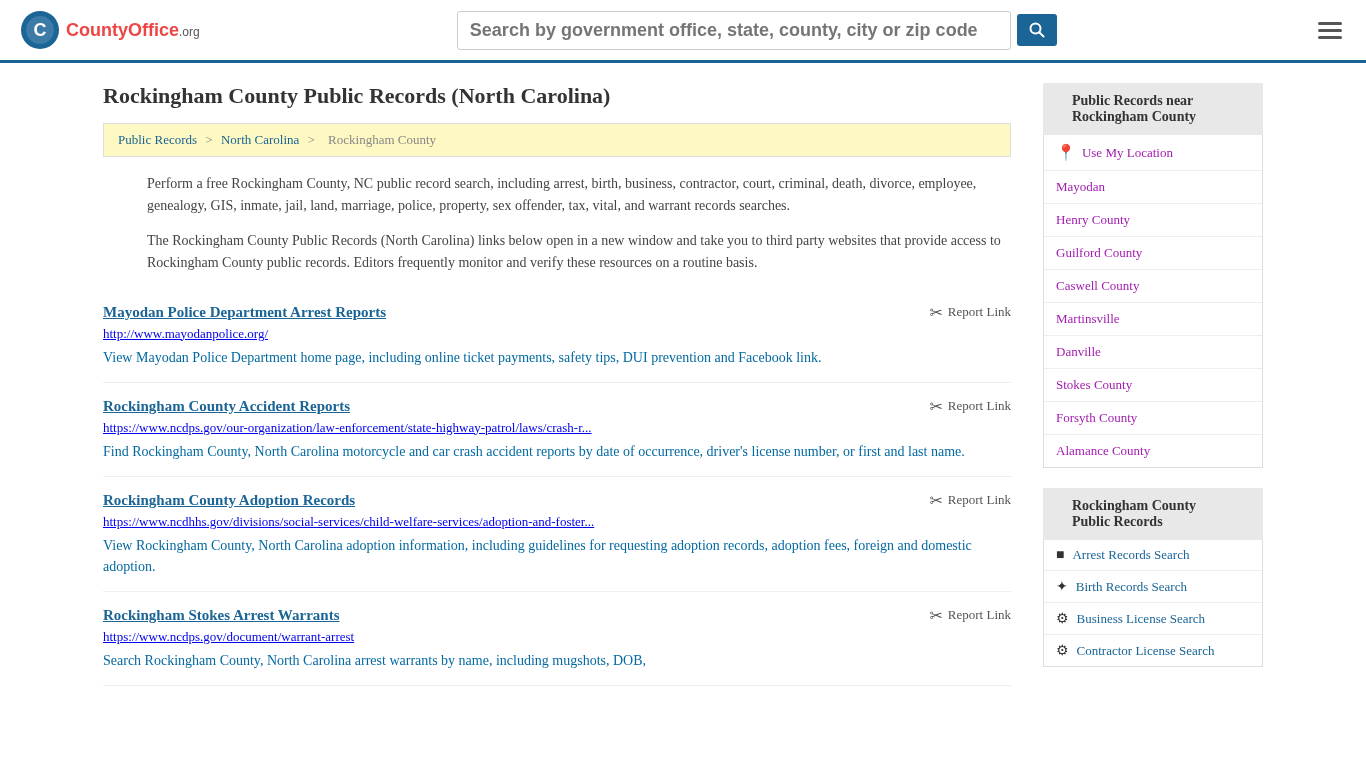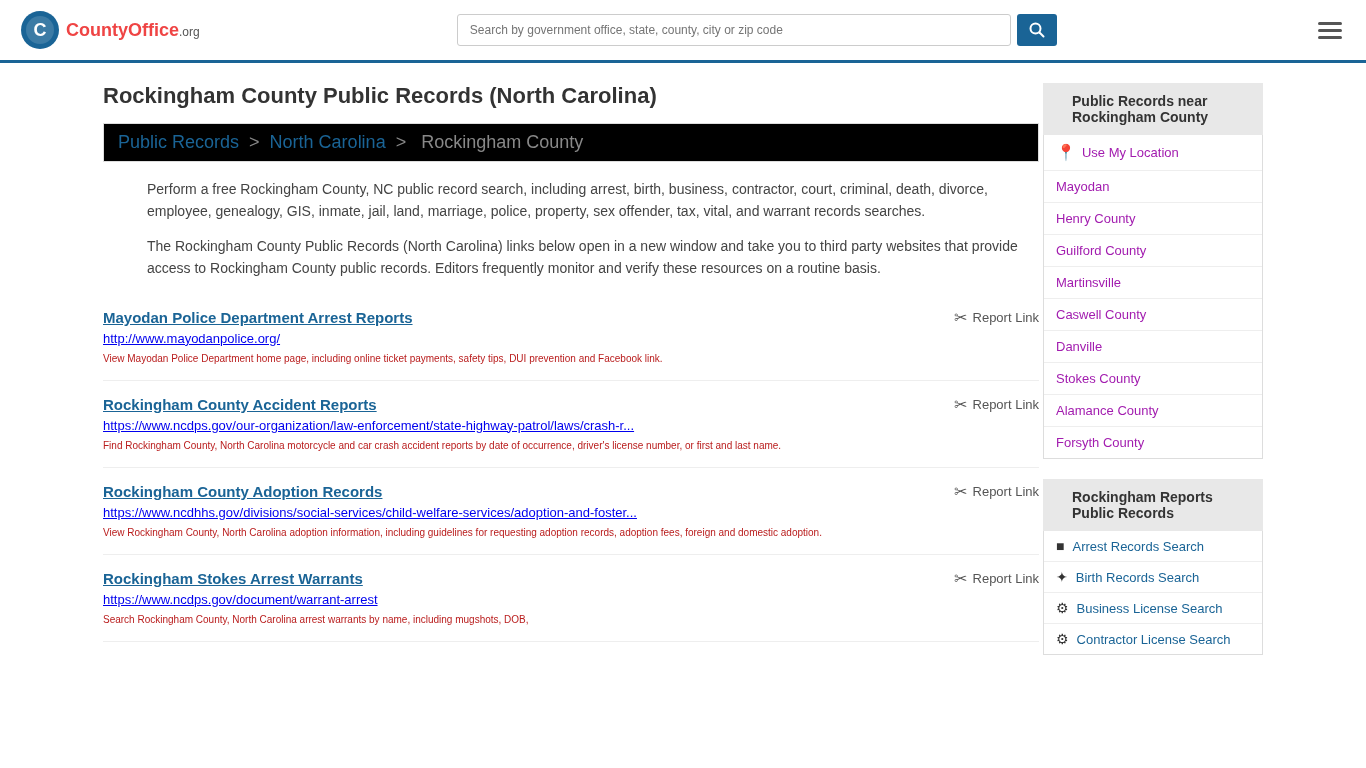--- a/index.html
+++ b/index.html
@@ -61,41 +61,42 @@
       margin: 4px 0;
       border-radius: 2px;
     }
 
     
     #main-container {
       max-width: 1200px;
       margin: 0 auto;
       padding: 20px;
       display: flex;
-      gap: 4px;
+      gap: 32px;
+      font-family: Liberation Serif, serif;
     }
 
     
     #content {
       flex: 1;
     }
     #page-title {
       font-size: 22px;
       font-weight: bold;
       color: #333;
       margin-bottom: 14px;
     }
 
     
     #breadcrumb {
-      background: #000000;
+      background: #fef9c3;
       border: 1px solid #ddd;
       padding: 8px 14px;
       margin-bottom: 16px;
-      font-size: 18px;
+      font-size: 13px;
       color: #555;
     }
     #breadcrumb a {
       color: #1a6496;
       text-decoration: none;
     }
     #breadcrumb span { color: #888; margin: 0 5px; }
 
     
     #description {
@@ -137,22 +138,22 @@
     }
     .report-link-icon {
       font-size: 16px;
     }
     .record-url {
       color: #2a7d2a;
       font-size: 13px;
       margin-bottom: 5px;
     }
     .record-desc {
-      font-size: 10px;
-      color: #b91c1c;
+      font-size: 14px;
+      color: #0369a1;
       line-height: 1.5;
     }
 
     
     #sidebar {
       width: 220px;
       flex-shrink: 0;
     }
 
     .sidebar-section {
@@ -212,21 +213,21 @@
       <circle cx="20" cy="20" r="19" fill="#1a6496"></circle>
       <circle cx="20" cy="20" r="14" fill="#fff" opacity="0.15"></circle>
       <text x="20" y="26" text-anchor="middle" fill="#fff" font-size="18" font-weight="bold">C</text>
     </svg>
     <div>
       <span style="color:#ef4444;font-weight:bold;font-size:18px;">CountyOffice</span><span style="color:#555;font-size:12px;">.org</span>
     </div>
   </div>
 
   <div id="search-area">
-    <input id="search-input" type="text" style="flex: 1 1 0%; padding: 8px 12px; border: 1px solid rgb(204, 204, 204); border-radius: 3px; font-size: 12px; color: rgb(136, 136, 136);" placeholder="Search by government office, state, county, city or zip code">
+    <input id="search-input" type="text" style="flex: 1 1 0%; padding: 8px 12px; border: 1px solid rgb(204, 204, 204); border-radius: 3px; font-size: 18px; color: rgb(136, 136, 136); font-weight: bold;" placeholder="Search by government office, state, county, city or zip code">
     <button id="search-btn" style="background:#1a6496;border:none;padding:8px 12px;cursor:pointer;border-radius:3px;">
       <svg width="16" height="16" viewBox="0 0 16 16" fill="none">
         <circle cx="6.5" cy="6.5" r="5" stroke="white" stroke-width="2"></circle>
         <line x1="10.5" y1="10.5" x2="14.5" y2="14.5" stroke="white" stroke-width="2" stroke-linecap="round"></line>
       </svg>
     </button>
   </div>
 
   <button id="menu-btn" style="background:none;border:none;cursor:pointer;padding:4px;">
     <span class="bar"></span>
@@ -327,42 +328,42 @@
         <div class="sidebar-item">
           <a href="#">Mayodan</a>
         </div>
         <div class="sidebar-item">
           <a href="#">Henry County</a>
         </div>
         <div class="sidebar-item">
           <a href="#">Guilford County</a>
         </div>
         <div class="sidebar-item">
+          <a href="#">Caswell County</a>
+        </div>
+        <div class="sidebar-item">
           <a href="#">Martinsville</a>
         </div>
         <div class="sidebar-item">
-          <a href="#">Caswell County</a>
-        </div>
-        <div class="sidebar-item">
           <a href="#">Danville</a>
         </div>
         <div class="sidebar-item">
           <a href="#">Stokes County</a>
         </div>
         <div class="sidebar-item">
+          <a href="#">Forsyth County</a>
+        </div>
+        <div class="sidebar-item">
           <a href="#">Alamance County</a>
         </div>
-        <div class="sidebar-item">
-          <a href="#">Forsyth County</a>
-        </div>
       </div>
     </div>
 
     <div class="sidebar-section">
-      <div class="sidebar-header">Rockingham Reports Public Records</div>
+      <div class="sidebar-header">Rockingham County Public Records</div>
       <div class="sidebar-list">
         <div class="records-list-item">
           <span class="rec-icon">■</span>
           <a href="#">Arrest Records Search</a>
         </div>
         <div class="records-list-item">
           <span class="rec-icon">✦</span>
           <a href="#">Birth Records Search</a>
         </div>
         <div class="records-list-item">

